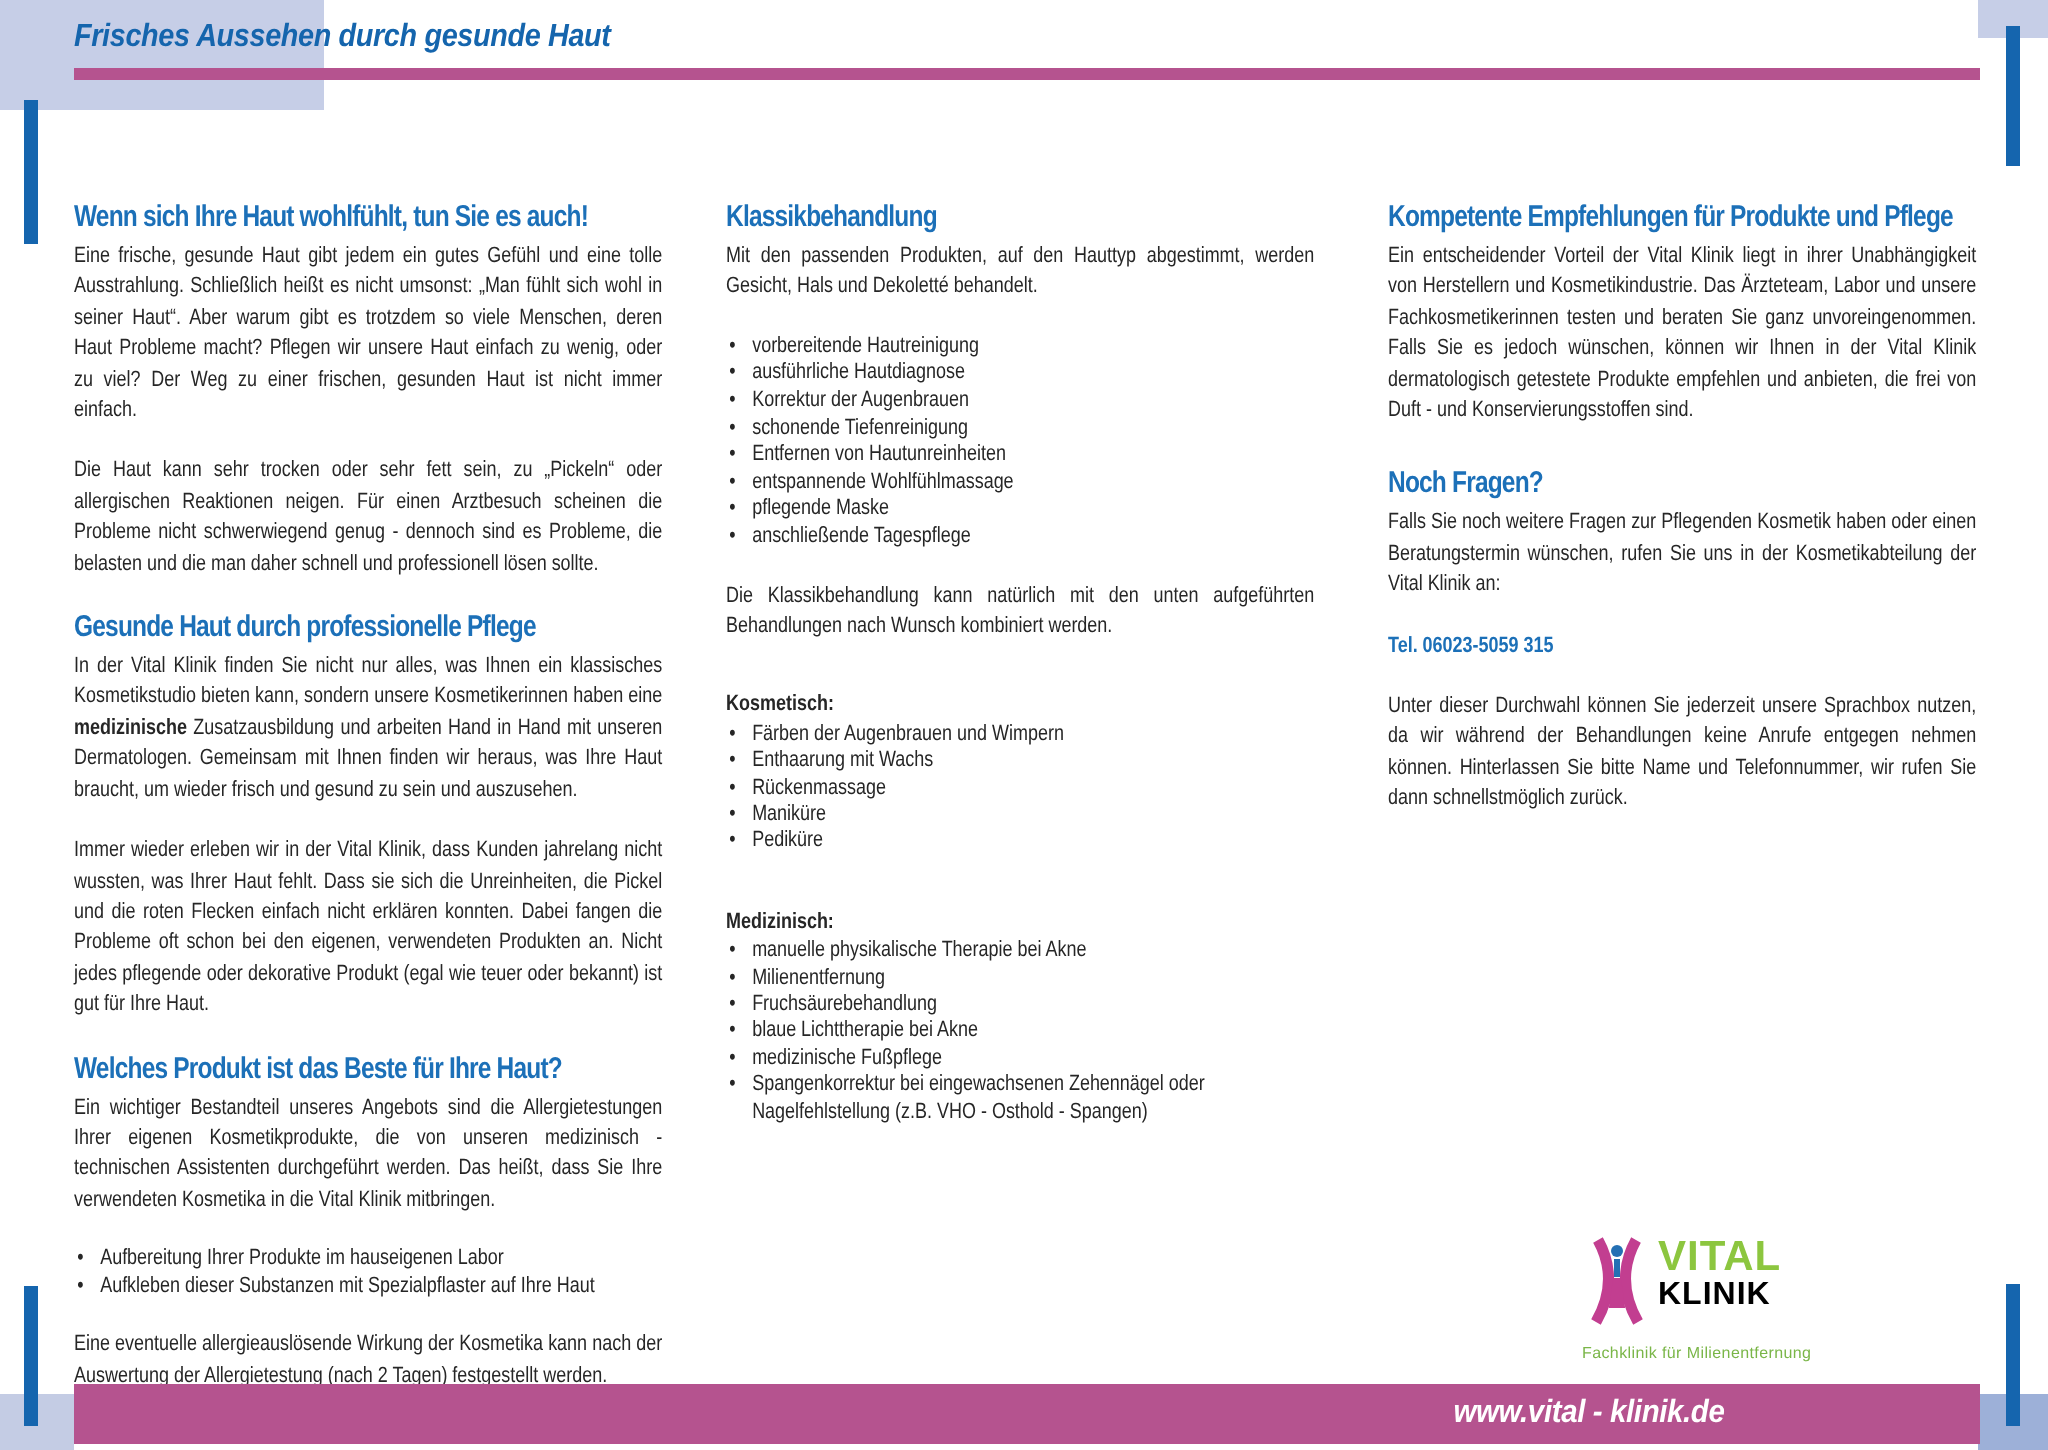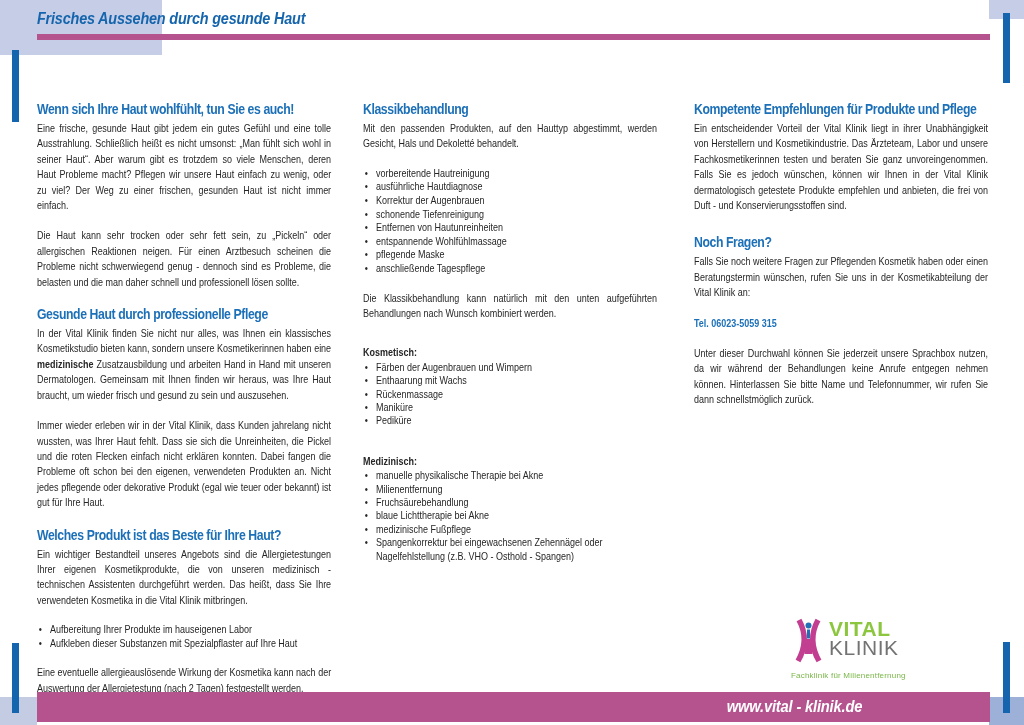--- a/index.html
+++ b/index.html
@@ -68,21 +68,21 @@
   ul.bullets li::before{content:"\2022";position:absolute;left:2px;}
   ul.tight li{line-height:13.4px;}
 
   .tel{color:#1c70b8;font-weight:bold;text-align:left;margin:0 0 15px 0;}
 
   
   .logo{position:absolute;left:791px;top:617px;width:150px;}
   .logo-top{display:flex;align-items:flex-start;}
   .logo-words{display:flex;flex-direction:column;margin-left:3px;margin-top:2px;}
   .logo-vital{color:#8cc63f;font-weight:bold;font-size:21px;line-height:19px;letter-spacing:0.5px;}
-  .logo-klinik{color:#737373;font-weight:normal;font-size:21px;line-height:20px;letter-spacing:0.5px;}
+  .logo-klinik{color:#000000;font-weight:bold;font-size:16px;line-height:20px;letter-spacing:0.5px;}
   .logo-tagline{color:#7ab648;font-size:8px;letter-spacing:0.2px;margin-top:3px;white-space:nowrap;}
 </style>
 </head>
 <body>
 
 <div class="deco rect-tl"></div>
 <div class="deco rect-tr"></div>
 <div class="deco rect-bl"></div>
 <div class="deco rect-br"></div>
 <div class="vbar vbar-tl"></div>

